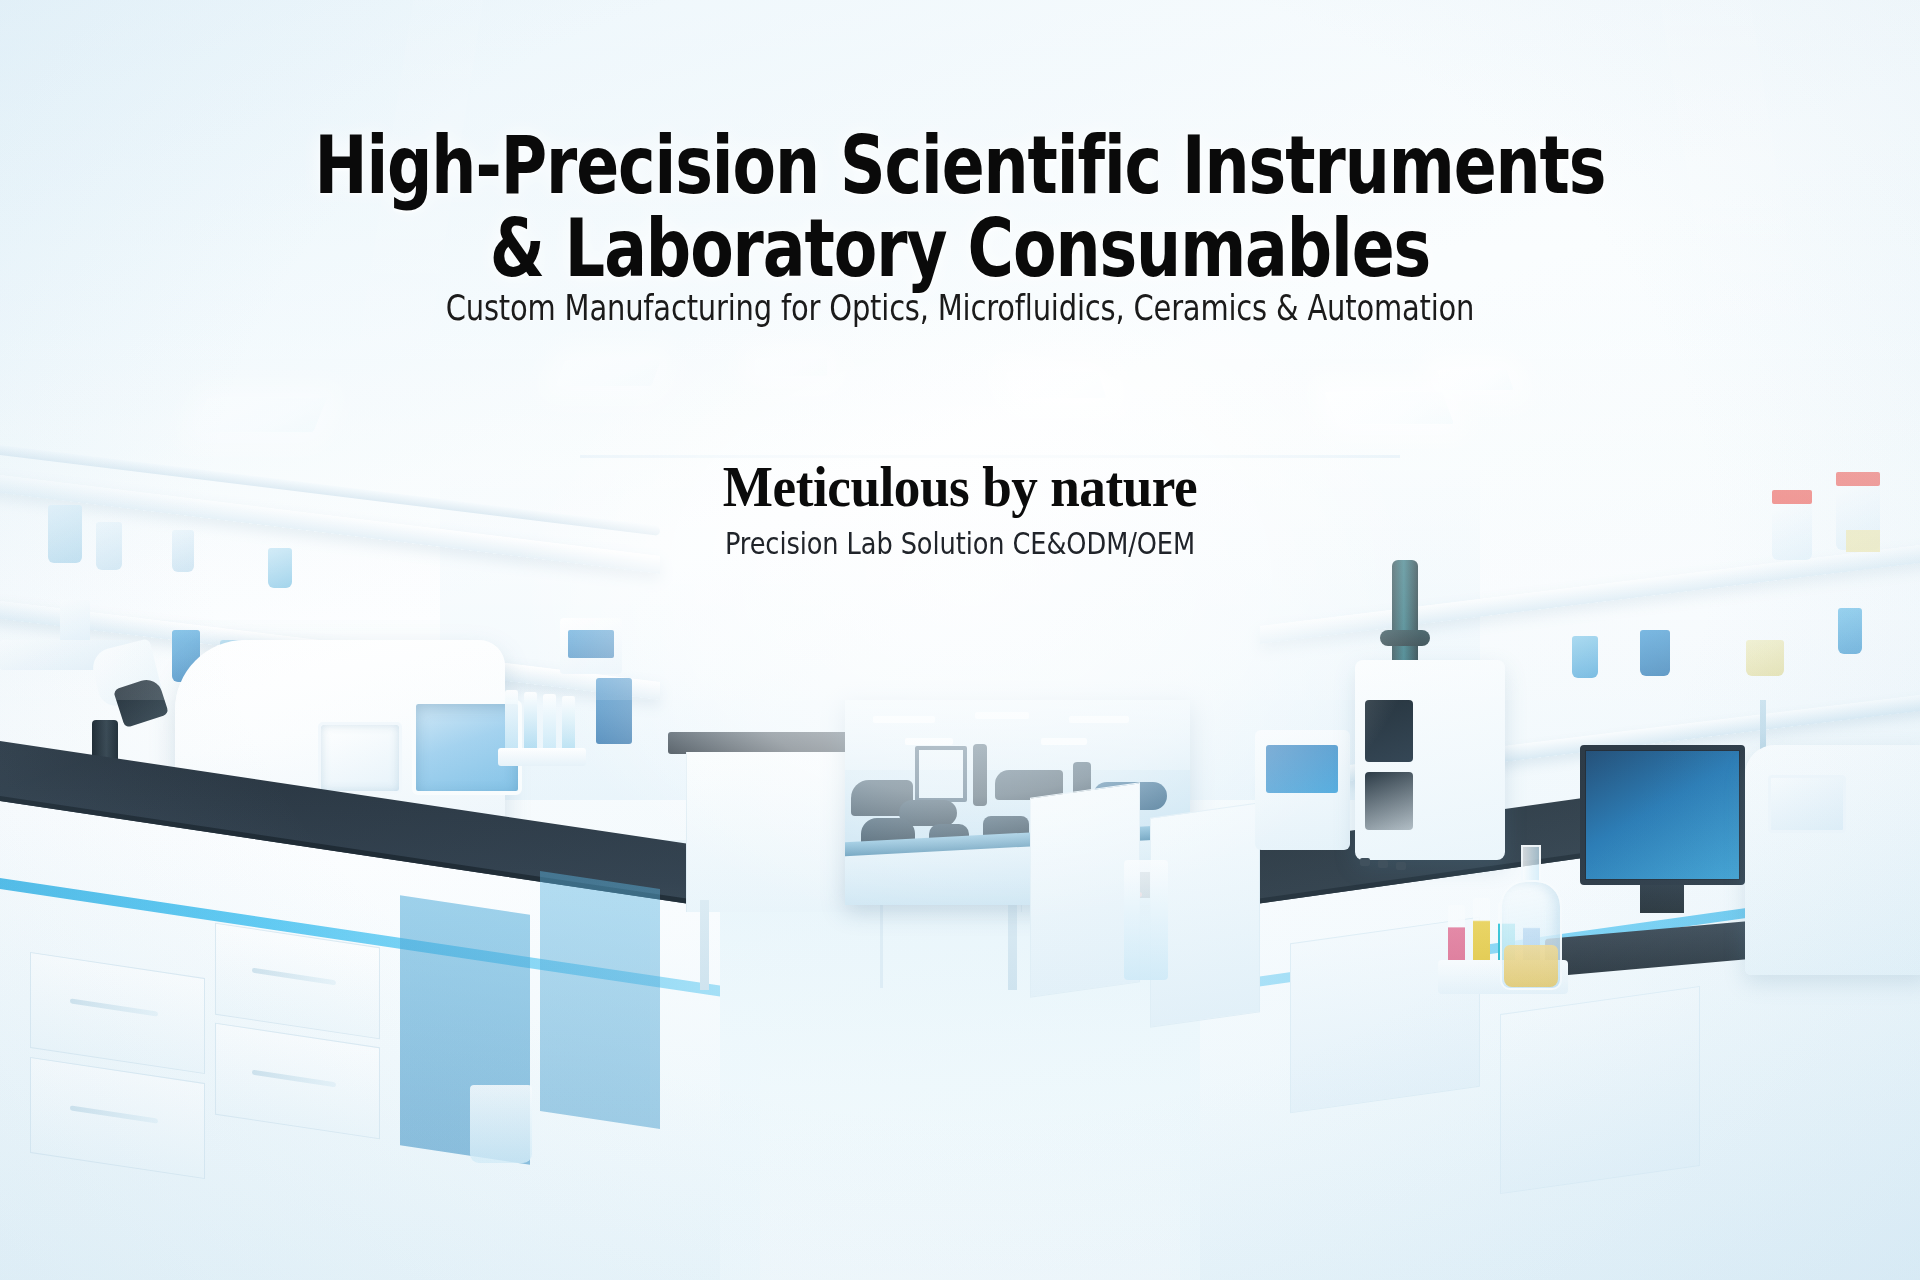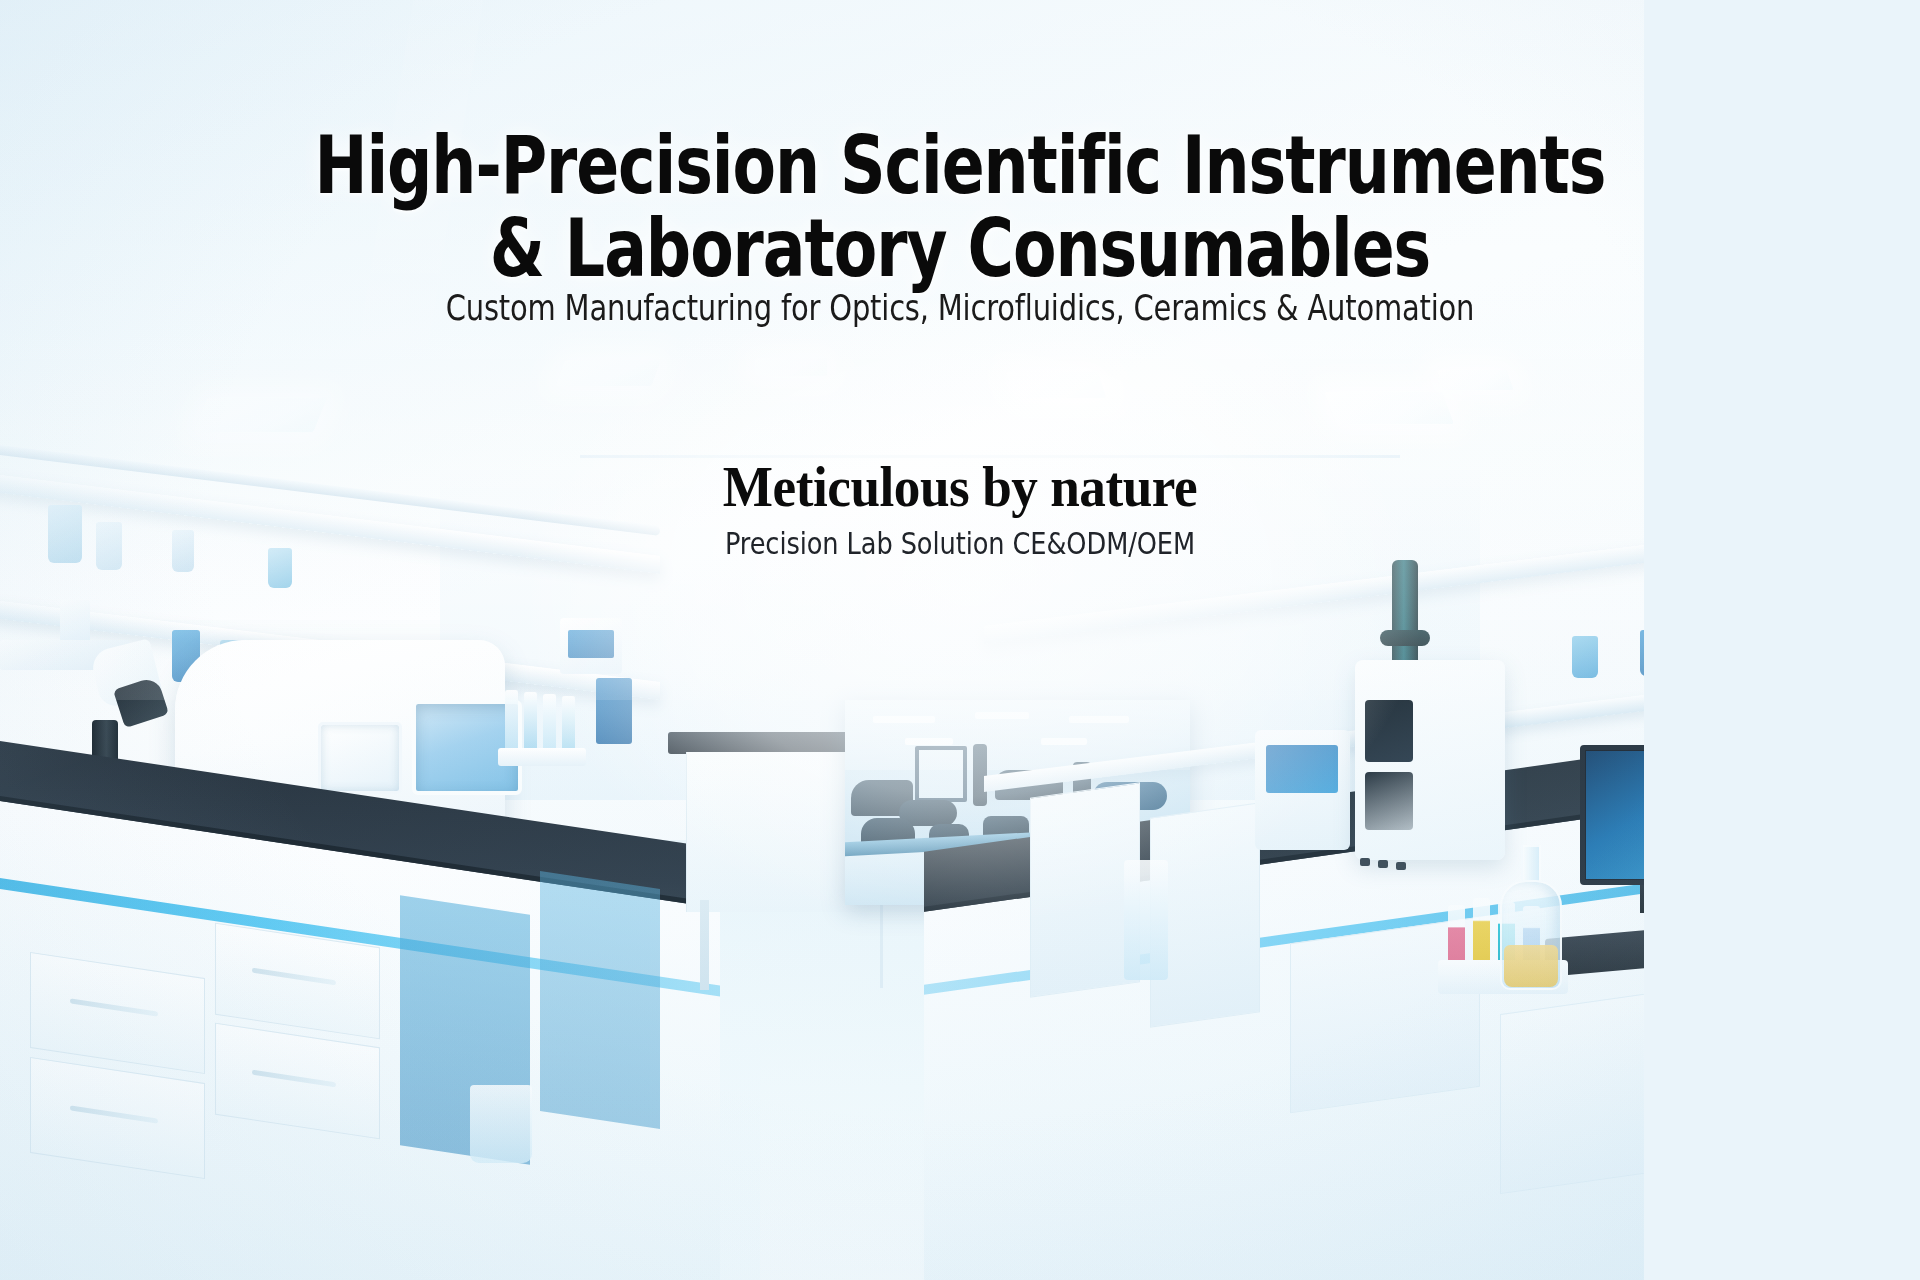--- a/index.html
+++ b/index.html
@@ -1,21 +1,21 @@
 <!DOCTYPE html>
 <html><head>
 <meta charset="utf-8">
 <title>Lab Hero Banner</title>
 <style>
   * { margin:0; padding:0; box-sizing:border-box; }
   html,body { width:1920px; height:1280px; overflow:hidden; background:#eaf4fa; }
   body { font-family:"Liberation Sans", sans-serif; }
 
   #stage {
-    position:relative; width:1644px; height:1280px; overflow:hidden;
+    position:relative; width:1920px; height:1280px; overflow:hidden;
     background:
       linear-gradient(177deg, #ddeff8 0%, #eff8fc 16%, #f7fcfe 34%, #fbfdfe 52%, #f4fafd 72%, #eef7fc 100%);
   }
 
   
   .layer { position:absolute; }
 
   
   #ceiling {
     left:0; top:0; width:1920px; height:620px;

